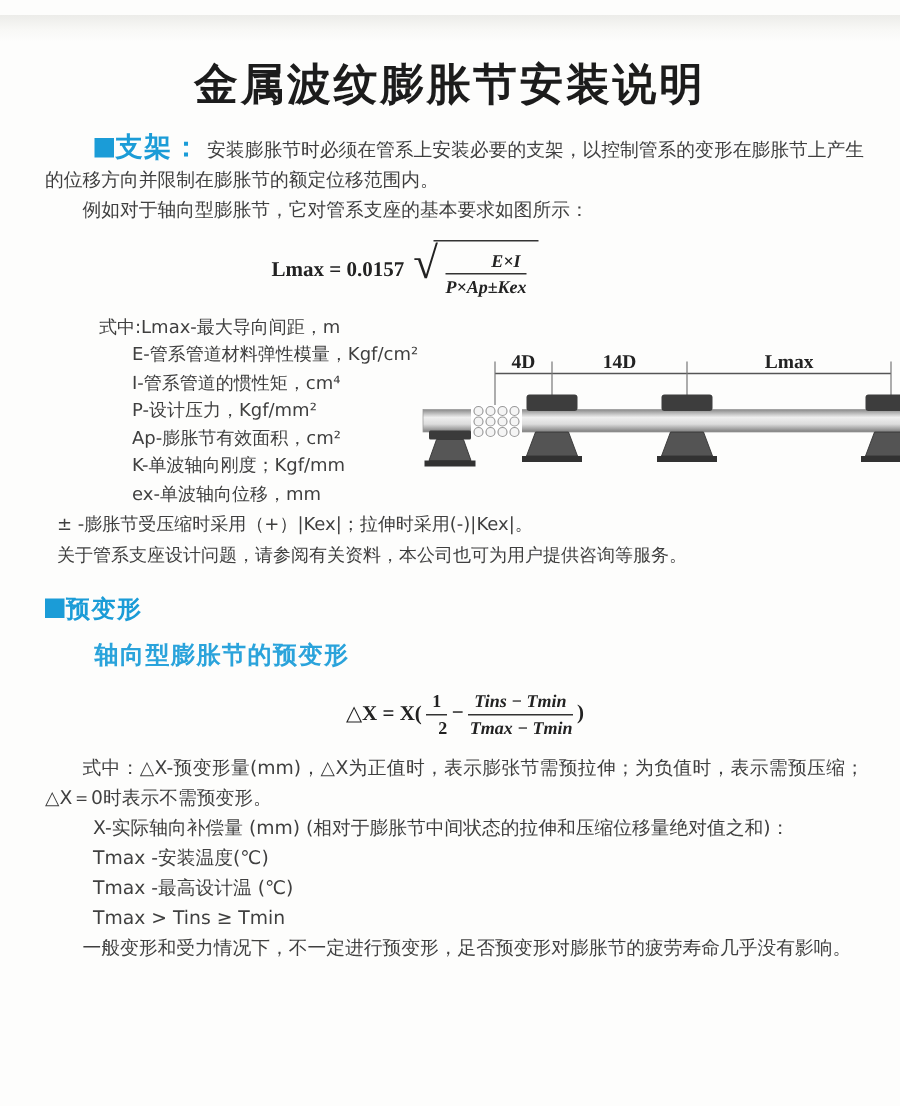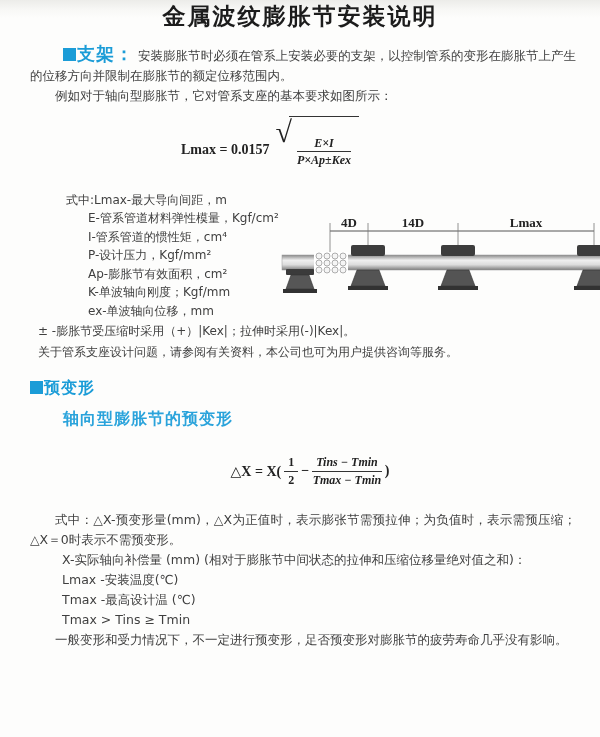--- a/index.html
+++ b/index.html
@@ -9,23 +9,23 @@
     font-family:"DejaVu Sans","Liberation Sans",sans-serif;
     color:#404040;
     overflow:hidden;
   }
   .page {
     position:relative; width:600px; height:737px;
     background:linear-gradient(#ecece9 0px,#f8f8f6 10px,#fdfdfc 18px);
   }
   
   .title {
-    margin:0; padding-top:1px;
+    margin:10px; padding-top:27px;
     text-align:center;
-    font-size:23px; font-weight:bold; letter-spacing:2px;
+    font-size:29px; font-weight:bold; letter-spacing:2px;
     color:#1c1c1c;
   }
   
   .para {
     margin:0 24px 0 30px;
     font-size:12.5px; line-height:20px;
     text-align:justify; color:#3f3f3f;
   }
   .indent { text-indent:2em; }
   .first-para { margin-top:12px; text-indent:33px; }
@@ -51,23 +51,23 @@
   
   .formula {
     font-family:"Liberation Serif","DejaVu Serif",serif;
     font-weight:bold; color:#222; font-size:14px;
     display:flex; align-items:center; justify-content:center;
   }
   .formula .piece { white-space:pre; }
   .f1 { margin:10px 0 6px 0; transform:translateX(-30px); }
   .f2 { margin:8px 0 6px 0;  transform:translateX(10px); }
   .frac {
-    display:inline-block; text-align:center;
+    display:inline-block; text-align:right;
     font-size:12px; line-height:1.2; vertical-align:middle;
-    margin:17px 3px; font-style:italic;
+    margin:4px 3px; font-style:italic;
   }
   .frac .num { display:block; border-bottom:1px solid #333; padding:0 4px 1px; }
   .frac .den { display:block; padding-top:1px; }
   .frac.plain { font-style:normal; }
   .sqrt { display:inline-flex; align-items:center; margin-left:6px; }
   .sqrt .rad {
     font-size:30px; line-height:0.9; font-weight:normal;
     margin-right:-3px; align-self:flex-start; padding-top:2px;
   }
   .sqrt .radicand { border-top:1.6px solid #333; padding:2px 5px 0 5px; }
@@ -209,18 +209,18 @@
     <span class="piece">−</span>
     <span class="frac">
       <span class="num">Tins − Tmin</span>
       <span class="den">Tmax − Tmin</span>
     </span>
     <span class="piece">)</span>
   </div>
 
   <p class="para indent">式中：△X-预变形量(mm)，△X为正值时，表示膨张节需预拉伸；为负值时，表示需预压缩；△X＝0时表示不需预变形。</p>
   <div class="def2">X-实际轴向补偿量 (mm) (相对于膨胀节中间状态的拉伸和压缩位移量绝对值之和)：</div>
-  <div class="def2">Lmax -安装温度(℃)</div>
+  <div class="def2">Tmax -安装温度(℃)</div>
   <div class="def2">Tmax -最高设计温  (℃)</div>
   <div class="def2">Tmax &gt; Tins ≥ Tmin</div>
   <p class="para indent">一般变形和受力情况下，不一定进行预变形，足否预变形对膨胀节的疲劳寿命几乎没有影响。</p>
 
 </div>
 
 </body></html>

